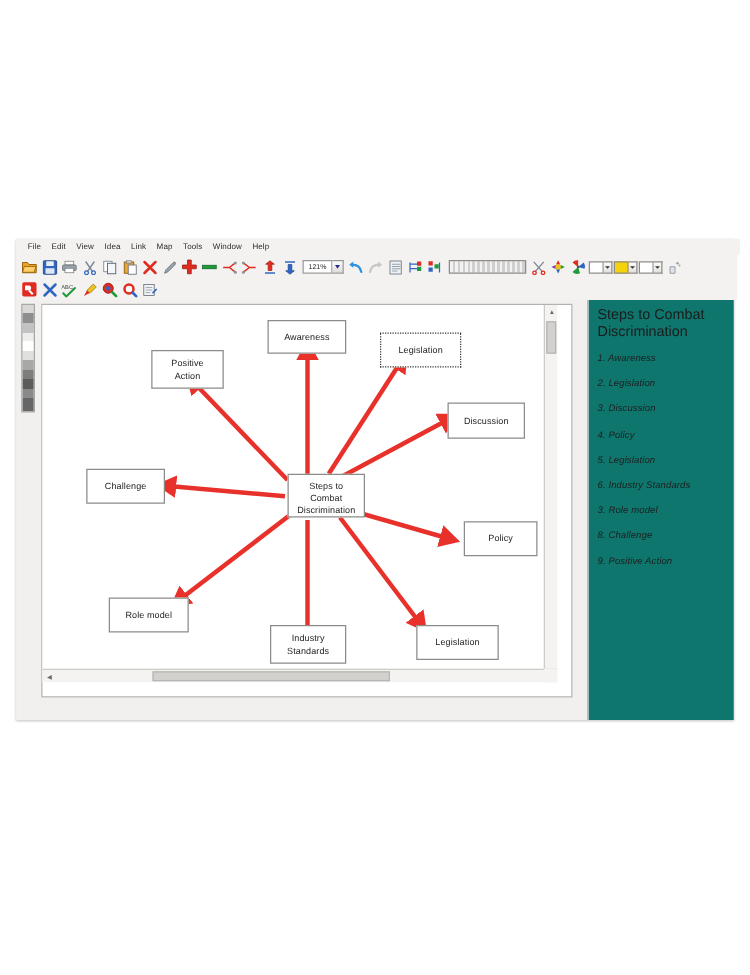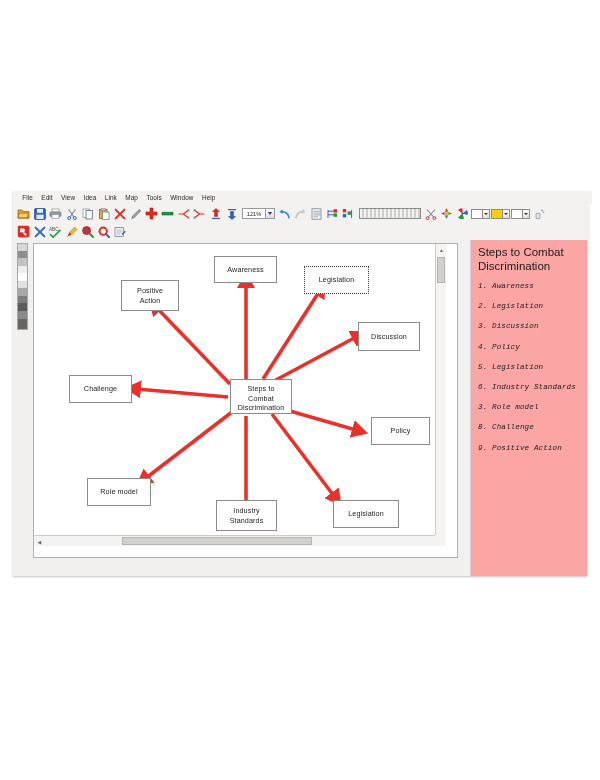--- a/index.html
+++ b/index.html
@@ -122,27 +122,27 @@
     background:#f4f3f1;border-top:1px solid #cdcbc8;box-sizing:border-box;
   }
   .sb-corner{position:absolute;right:0;bottom:0;width:11px;height:11px;background:#f4f3f1;}
   .vthumb{position:absolute;left:1px;top:1px;width:8px;height:26px;background:#d3d1ce;border:1px solid #b7b5b2;box-sizing:border-box;}
   .hthumb{position:absolute;left:88px;top:1px;width:190px;height:8px;background:#d3d1ce;border:1px solid #b7b5b2;box-sizing:border-box;}
   .sb-arrow{position:absolute;display:flex;align-items:center;justify-content:center;width:11px;height:11px;color:#6b6b6b;font-size:5px;}
 
   
   .notes{
     position:absolute;left:457px;top:0;width:117px;height:336px;
-    background:#fca5a5;border-left:1px solid #d5d3d0;box-sizing:border-box;
+    background:#0f766e;border-left:1px solid #d5d3d0;box-sizing:border-box;
     padding:5px 6px 0 7px;
   }
   .notes-title{
     font-size:11.5px;color:#1b1b1b;line-height:14px;margin-bottom:9px;letter-spacing:0;
   }
-  .notes-list{list-style:none;margin:0;padding:0;font-family:Liberation Mono, monospace;}
+  .notes-list{list-style:none;margin:0;padding:0;}
   .notes-list li{
     font-size:7.6px;font-style:italic;color:#1d1d1d;line-height:9px;margin-bottom:11.2px;
     letter-spacing:.1px;white-space:nowrap;
   }
 </style>
 </head>
 <body>
 
 <div id="app">
   <div class="window">

